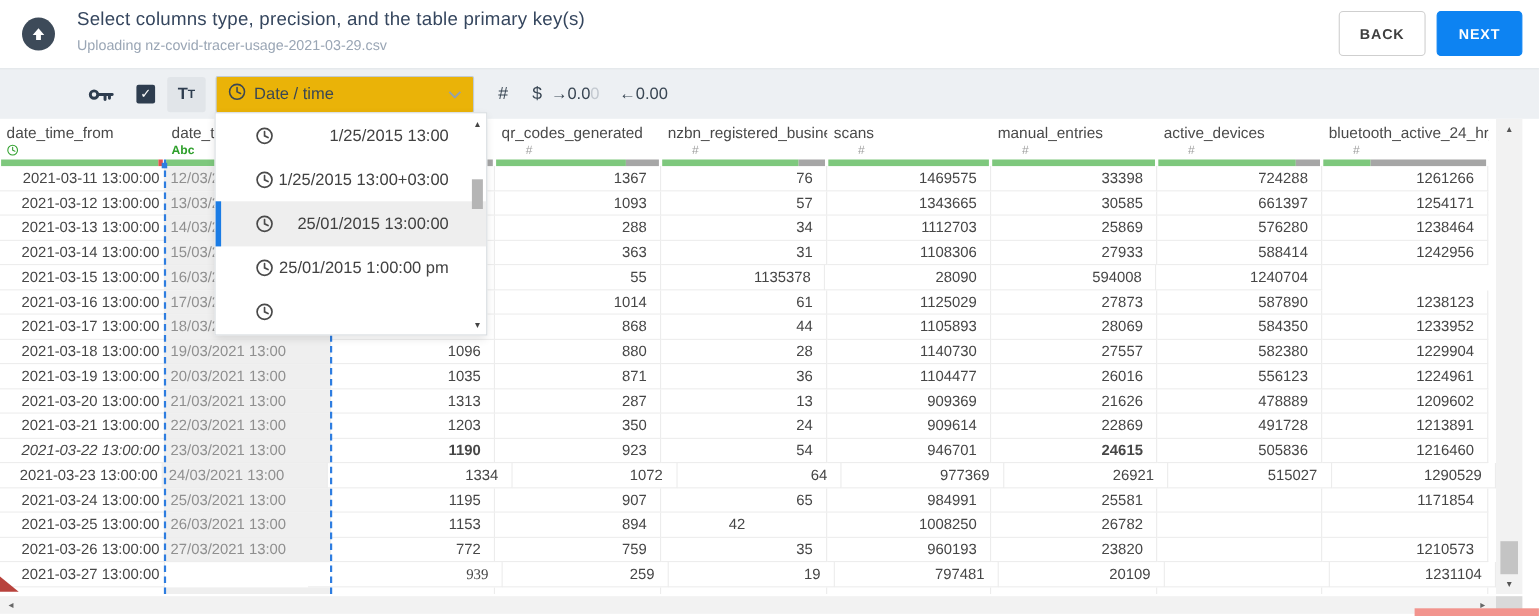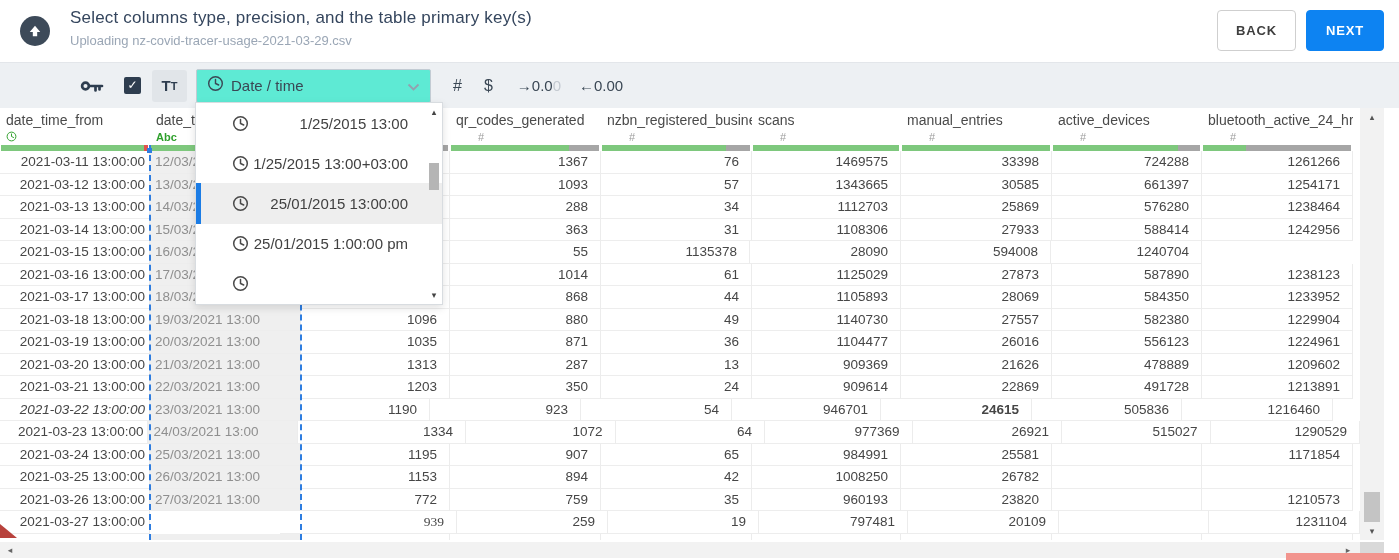--- a/index.html
+++ b/index.html
@@ -21,27 +21,27 @@
 
   
   .toolbar { position:absolute; left:0; top:62px; width:1399px; height:46px; background:#edf0f3;
     border-top:1px solid #e3e6ea; display:flex; align-items:center; padding-left:80px; }
   .tb-ic { display:flex; align-items:center; justify-content:center; cursor:pointer; }
   .cbx { width:17px; height:17px; margin-left:20px; background:#2e3d4f; border-radius:2px;
     color:#fff; font-size:12px; line-height:17px; text-align:center; }
   .tt-btn { margin-left:11px; width:35px; height:32px; background:#e1e5e9; border-radius:3px;
     color:#2e3d4f; font-weight:bold; }
   .tt-big { font-size:15px; } .tt-small { font-size:11px; }
-  .type-select { margin-left:9px; width:235px; height:34px; background:#5eead4;
+  .type-select { margin-left:9px; width:235px; height:34px; background:#eab308;
     border:1px solid #c2cbd3; border-radius:2px; display:flex; align-items:center; padding:0 10px;
     cursor:pointer; }
   .type-select .lbl { margin-left:7px; font-size:15px; color:#3a4754; flex:1; }
   .tb-txt { font-size:16px; color:#3a4754; cursor:pointer; }
   .hash { margin-left:22px; } .dollar { margin-left:22px; }
-  .prec { margin-left:24px; font-size:15px; color:#3a4754; }
+  .prec { margin-left:8px; font-size:15px; color:#3a4754; }
   .prec .faded { color:#c3c9d0; }
   .prec + .prec { margin-left:18px; }
 
   
   .thead { position:absolute; left:0; top:108px; height:37px; display:flex; }
   .th { position:relative; padding:4px 0 0 6px; overflow:hidden; cursor:pointer; }
   .th .cl { font-size:14px; color:#4a4a4a; white-space:nowrap; }
   .th .glyph { position:absolute; left:6px; top:23px; font-size:11px; }
   .glyph.abc { color:#2fa02c; font-weight:bold; }
   .glyph.hash { color:#9e9e9e; }
@@ -285,21 +285,21 @@
         <div class="td r" style="width: 149px;">1105893</div>
         <div class="td r" style="width: 151px;">28069</div>
         <div class="td r" style="width: 150px;">584350</div>
         <div class="td r" style="width: 151px;">1233952</div>
       </div>
       <div class="tr">
         <div class="td r c0" style="width: 150px;">2021-03-18 13:00:00</div>
         <div class="td l sel" style="width: 151px;">19/03/2021 13:00</div>
         <div class="td r" style="width: 149px;">1096</div>
         <div class="td r" style="width: 151px;">880</div>
-        <div class="td r" style="width: 151px;">49</div>
+        <div class="td r" style="width: 151px;">28</div>
         <div class="td r" style="width: 149px;">1140730</div>
         <div class="td r" style="width: 151px;">27557</div>
         <div class="td r" style="width: 150px;">582380</div>
         <div class="td r" style="width: 151px;">1229904</div>
       </div>
       <div class="tr">
         <div class="td r c0" style="width: 150px;">2021-03-19 13:00:00</div>
         <div class="td l sel" style="width: 151px;">20/03/2021 13:00</div>
         <div class="td r" style="width: 149px;">1035</div>
         <div class="td r" style="width: 151px;">871</div>
@@ -327,21 +327,21 @@
         <div class="td r" style="width: 151px;">350</div>
         <div class="td r" style="width: 151px;">24</div>
         <div class="td r" style="width: 149px;">909614</div>
         <div class="td r" style="width: 151px;">22869</div>
         <div class="td r" style="width: 150px;">491728</div>
         <div class="td r" style="width: 151px;">1213891</div>
       </div>
       <div class="tr">
         <div class="td r c0" style="width: 150px; font-style: italic;">2021-03-22 13:00:00</div>
         <div class="td l sel" style="width: 151px;">23/03/2021 13:00</div>
-        <div class="td r" style="width: 129px;">1190</div>
+        <div class="td r" style="width: 149px; font-weight: bold;">1190</div>
         <div class="td r" style="width: 151px;">923</div>
         <div class="td r" style="width: 151px;">54</div>
         <div class="td r" style="width: 149px;">946701</div>
         <div class="td r" style="width: 151px; font-weight: bold;">24615</div>
         <div class="td r" style="width: 150px;">505836</div>
         <div class="td r" style="width: 151px;">1216460</div>
       </div>
       <div class="tr">
         <div class="td r c0" style="width: 150px;">2021-03-23 13:00:00</div>
         <div class="td l sel" style="width: 151px;">24/03/2021 13:00</div>
@@ -362,21 +362,21 @@
         <div class="td r" style="width: 149px;">984991</div>
         <div class="td r" style="width: 151px;">25581</div>
         <div class="td r" style="width: 150px;"></div>
         <div class="td r" style="width: 151px;">1171854</div>
       </div>
       <div class="tr">
         <div class="td r c0" style="width: 150px;">2021-03-25 13:00:00</div>
         <div class="td l sel" style="width: 151px;">26/03/2021 13:00</div>
         <div class="td r" style="width: 149px;">1153</div>
         <div class="td r" style="width: 151px;">894</div>
-        <div class="td r" style="width: 151px;">42</div>
+        <div class="td r" style="width: 151px; text-align: center;">42</div>
         <div class="td r" style="width: 149px;">1008250</div>
         <div class="td r" style="width: 151px;">26782</div>
         <div class="td r" style="width: 150px;"></div>
         <div class="td r" style="width: 151px;"></div>
       </div>
       <div class="tr">
         <div class="td r c0" style="width: 150px;">2021-03-26 13:00:00</div>
         <div class="td l sel" style="width: 151px;">27/03/2021 13:00</div>
         <div class="td r" style="width: 149px;">772</div>
         <div class="td r" style="width: 151px;">759</div>

